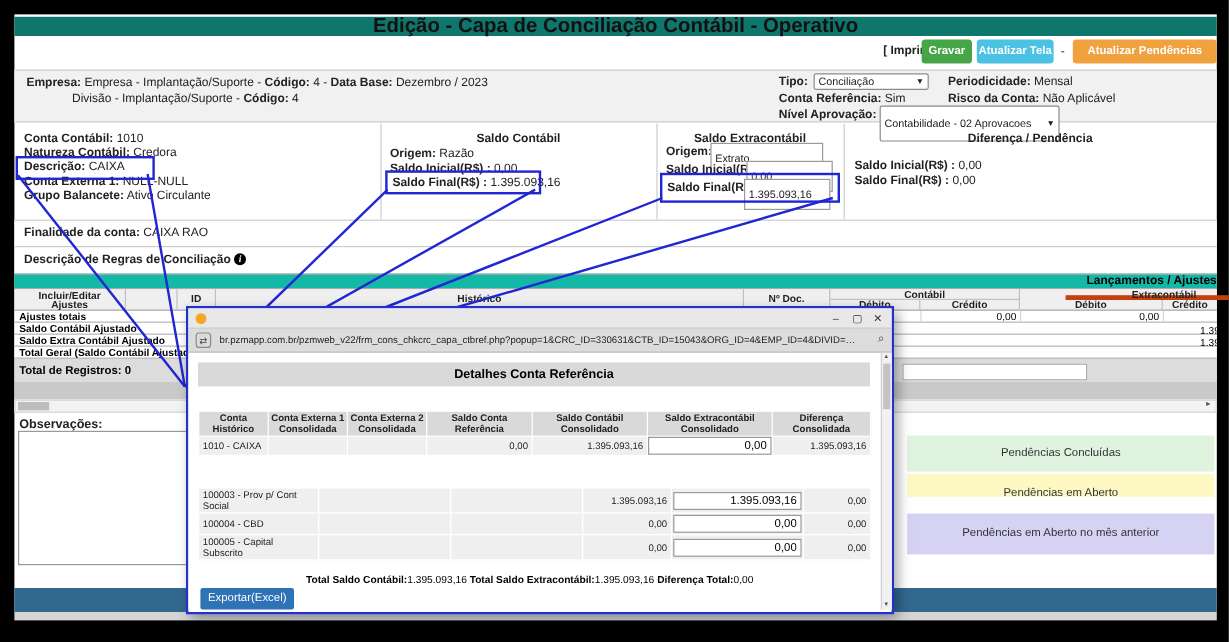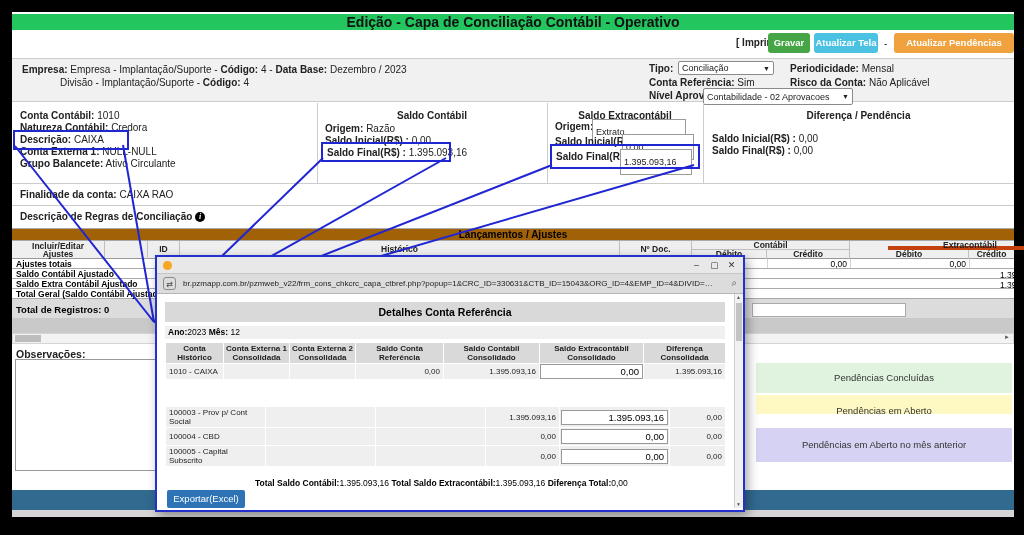--- a/index.html
+++ b/index.html
@@ -1,30 +1,30 @@
 <!DOCTYPE html>
 <html><head>
 <meta charset="utf-8">
 <style>
   html,body{margin:0;padding:0}
   body{width:1024px;height:535px;position:relative;background:#000;font-family:"Liberation Sans",sans-serif;overflow:hidden}
   .abs{position:absolute}
   .b{font-weight:bold}
   .page{left:12px;top:12px;width:1002px;height:498px;background:#fff}
-  .titlebar{left:12px;top:14px;width:1002px;height:16px;background:#22c55e;text-align:center;font-size:14px;font-weight:bold;color:#111;line-height:16px}
+  .titlebar{left:12px;top:14px;width:1002px;height:16px;background:#0f766e;text-align:center;font-size:17px;font-weight:bold;color:#111;line-height:16px}
   .btn{border-radius:3px;color:#fff;font-weight:bold;font-size:9.5px;text-align:center;line-height:20px;height:20px;cursor:pointer}
   .infoband{left:12px;top:58px;width:1002px;height:44px;background:#f1f1f1;border-top:1px solid #ccc;border-bottom:1px solid #ccc;box-sizing:border-box}
   .t10{font-size:10px;color:#222}
   .t105{font-size:10.5px;color:#222}
   .selectbox{background:#fff;border:1px solid #8a8a8a;border-radius:2px;font-size:9px;color:#222;display:flex;align-items:center;justify-content:space-between;padding:0 3px;box-sizing:border-box}
   .colline{background:#ccc;width:1px}
   .inputbox{background:#fff;border:1px solid #9a9a9a;font-size:9px;color:#222;padding:12px 3px;box-sizing:border-box;font-family:"Liberation Sans",sans-serif}
   .blbox{border:2px solid #2026d2;background:transparent;z-index:6}
   .band{border-top:1px solid #ccc;box-sizing:border-box;background:#fff}
-  .lanctitle{left:12px;top:228px;width:1002px;height:13px;background:#a16207;border-top:1px solid #aaa;border-bottom:1px solid #aaa;box-sizing:border-box;text-align:center;font-size:10px;font-weight:bold;line-height:12px}
+  .lanctitle{left:12px;top:228px;width:1002px;height:13px;background:#14b8a6;border-top:1px solid #aaa;border-bottom:1px solid #aaa;box-sizing:border-box;text-align:right;font-size:10px;font-weight:bold;line-height:12px}
   .thead{left:12px;top:241px;width:1002px;height:18px;background:#efefef;border-bottom:1px solid #999;box-sizing:border-box;font-size:8.5px;color:#222}
   .thcell{position:absolute;border-right:1px solid #c0c0c0;box-sizing:border-box;text-align:center;font-weight:bold}
   .trow{left:12px;width:1002px;height:10px;background:#fff;border-bottom:1px solid #aaa;box-sizing:border-box;font-size:8.5px}
   .vcell{position:absolute;text-align:right;border-left:1px solid #d5d5d5;box-sizing:border-box;padding-right:3px;height:9px}
   .grayband{background:#dcdcdc}
   .legend{width:256px;text-align:center;font-size:9.5px;color:#333}
   .overlay{position:absolute;left:0;top:0;z-index:5;pointer-events:none}
   .popup{left:155px;top:255px;width:590px;height:257px;background:#fff;border:2px solid #2330cc;z-index:10;box-shadow:3px 4px 10px rgba(0,0,0,.35);box-sizing:border-box}
   .ptitle{height:17px;background:#e8e8e8;border-bottom:1px solid #c6c6c6;position:relative;box-sizing:border-box}
   .purl{height:20px;background:#dcdcdc;border-bottom:1px solid #b5b5b5;position:relative;box-sizing:border-box}
@@ -74,21 +74,21 @@
 <div class="abs t10" style="left:790px;top:63px">
   <span class="b">Periodicidade:</span> <span>Mensal</span>
 </div>
 <div class="abs t10" style="left:649px;top:77px">
   <span class="b">Conta Referência:</span> <span>Sim</span>
 </div>
 <div class="abs t10" style="left:790px;top:77px">
   <span class="b">Risco da Conta:</span> <span>Não Aplicável</span>
 </div>
 <div class="abs t10 b" style="left:649px;top:90px">Nível Aprovação:</div>
-<div class="abs selectbox" style="left:703px;top:88px;width:150px;height:17px">
+<div class="abs selectbox" style="left:733px;top:88px;width:150px;height:30px">
   <span>Contabilidade - 02 Aprovacoes</span>
   <span style="font-size:7px">▼</span>
 </div>
 
 <div class="abs colline" style="left:317px;top:103px;height:80px"></div>
 <div class="abs colline" style="left:547px;top:103px;height:80px"></div>
 <div class="abs colline" style="left:703px;top:103px;height:80px"></div>
 
 <div class="abs t10" style="left:20px;top:110px"><span class="b">Conta Contábil:</span> <span>1010</span></div>
 <div class="abs t10" style="left:20px;top:122px"><span class="b">Natureza Contábil:</span> <span>Credora</span></div>
@@ -201,23 +201,20 @@
     <span style="position:absolute;right:6px;top:3px;font-size:10px;color:#555">⌕</span>
   </div>
   <div class="pbody">
 
     <div class="scrolltrack" style="position:absolute;right:0;top:0;width:9px;height:100%">
       <span style="position:absolute;top:0;left:1px;font-size:5px;color:#555">▲</span>
       <span style="position:absolute;top:9px;left:1px;width:6px;height:38px;background:#c3c3c3"></span>
       <span style="position:absolute;bottom:1px;left:1px;font-size:5px;color:#555">▼</span>
     </div>
     <div style="position:absolute;left:8px;top:8px;width:560px;height:20px;background:#d9d9d9;text-align:center;font-size:10.5px;font-weight:bold;line-height:20px">Detalhes Conta Referência</div>
-    <div style="position:absolute;left:8px;top:32px;width:560px;height:13px;background:#f0f0f0;font-size:8.5px;line-height:13px;padding-left:3px;box-sizing:border-box">
-      <span class="b">Ano:</span><span>2023</span>&nbsp;<span class="b">Mês:</span>&nbsp;<span>12</span>
-    </div>
 
     <table class="pt" style="position:absolute;left:8px;top:48px;width:560px">
       <colgroup>
           <col style="width:58px">
           <col style="width:66px">
           <col style="width:66px">
           <col style="width:88px">
           <col style="width:96px">
           <col style="width:104px">
           <col style="width:82px">

